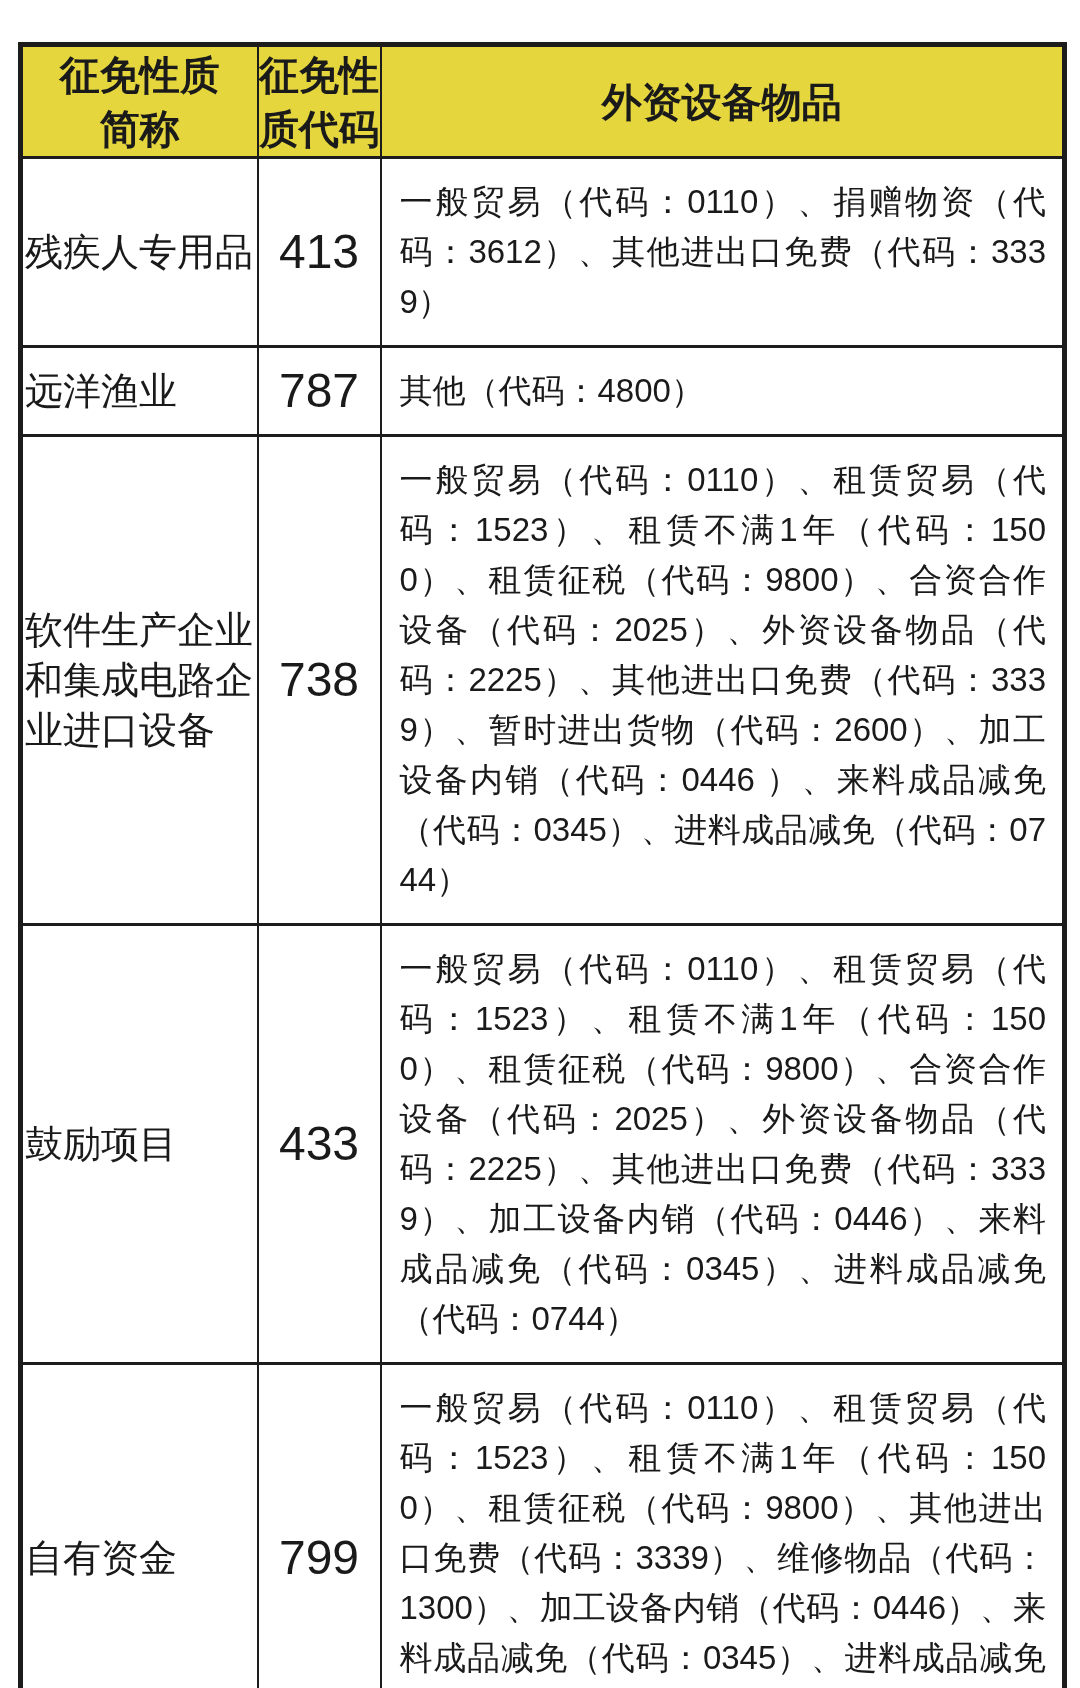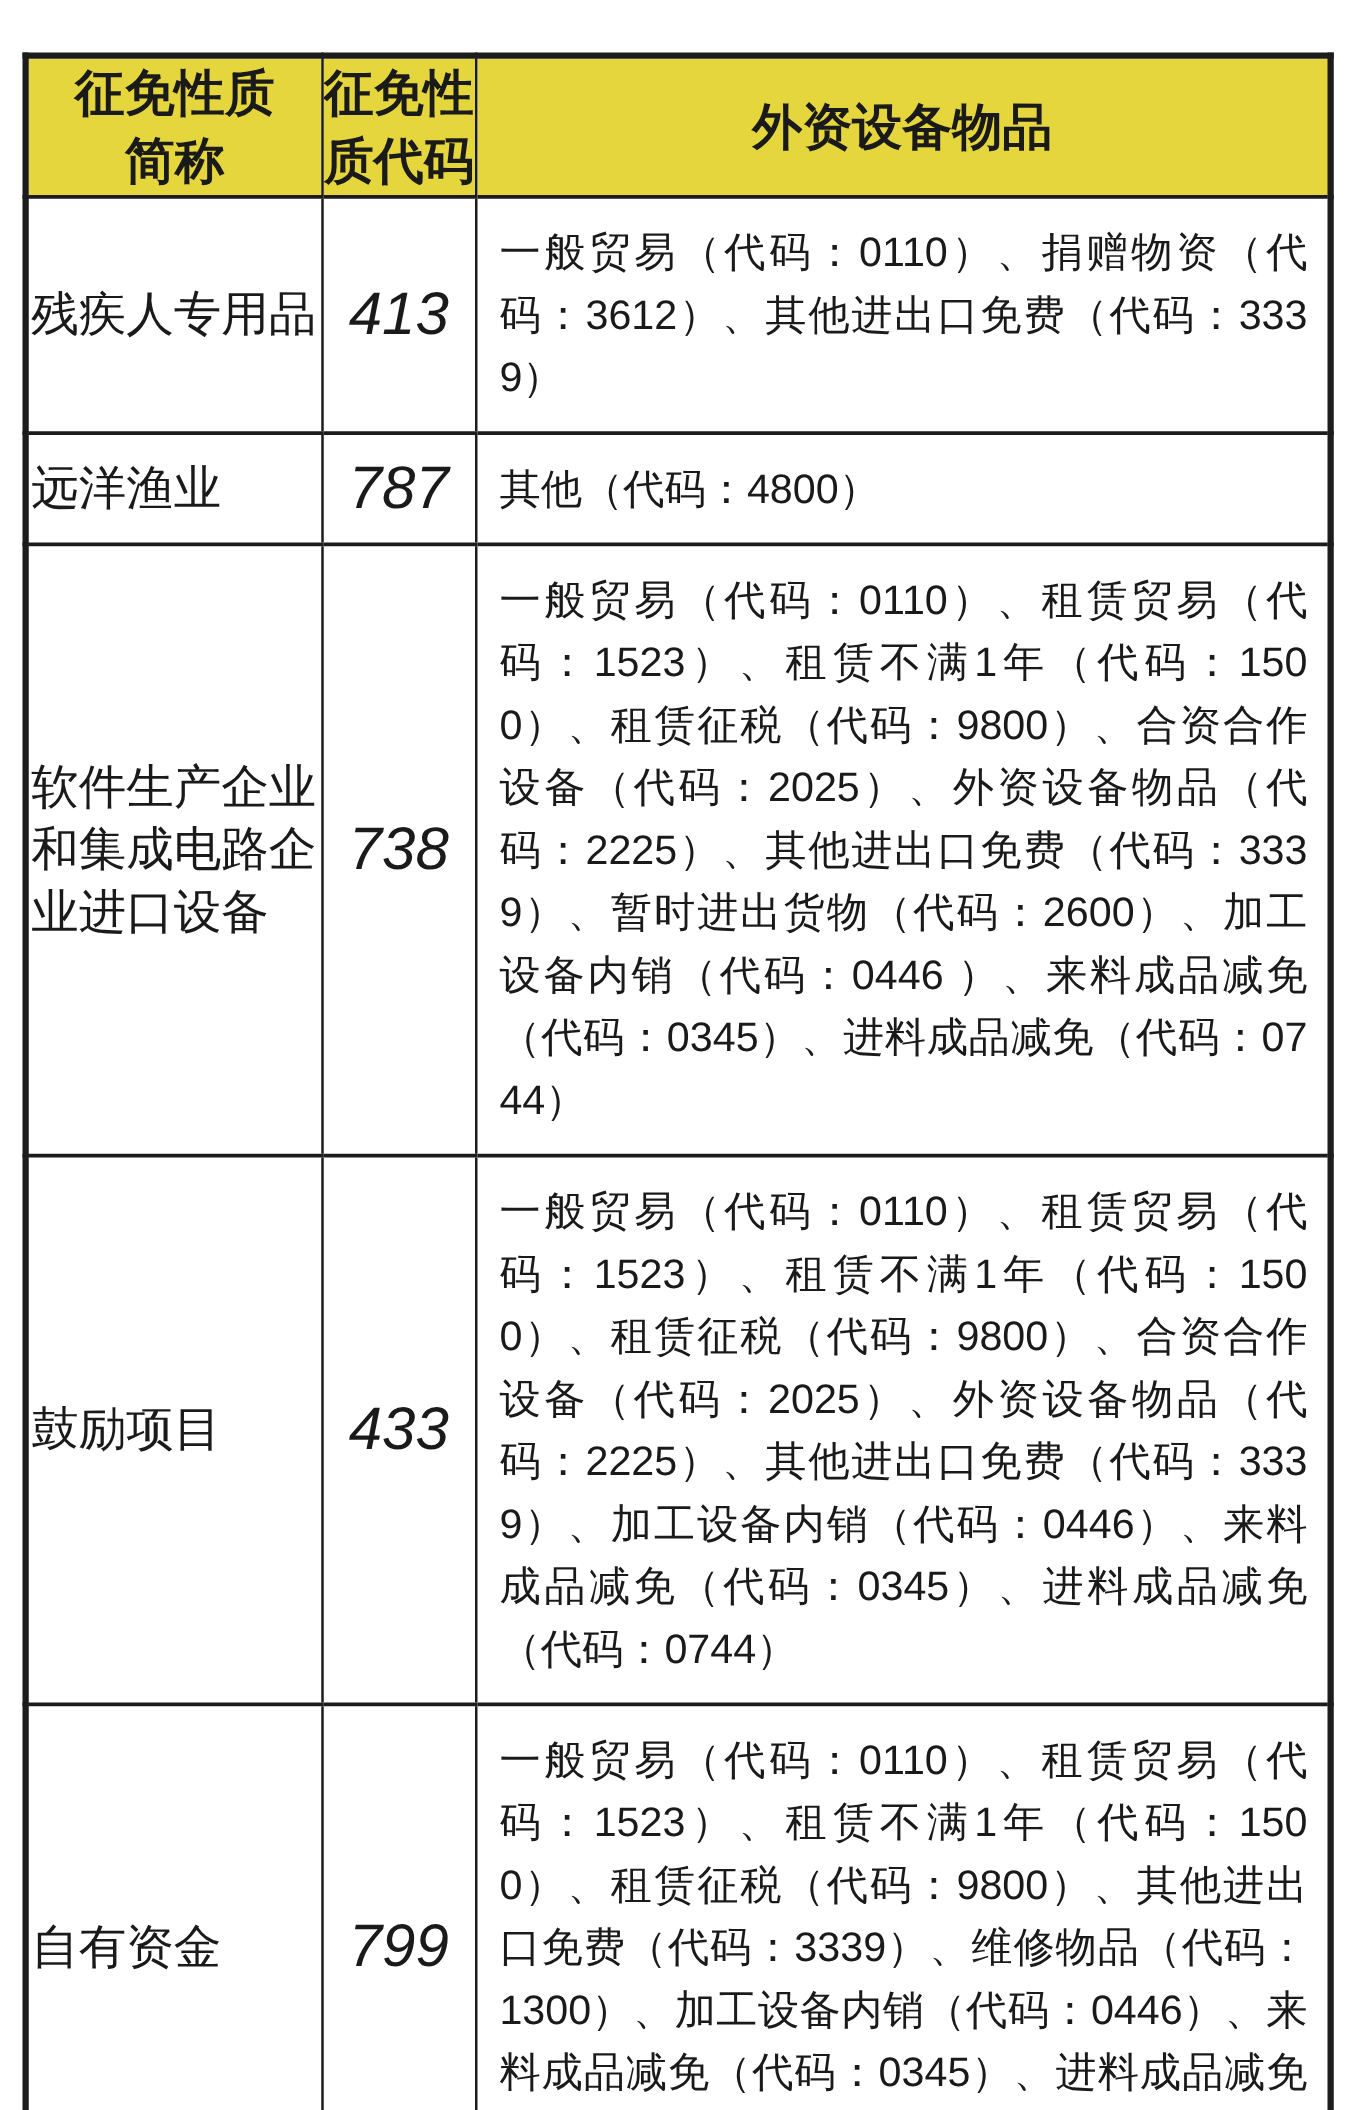--- a/index.html
+++ b/index.html
@@ -58,21 +58,20 @@
     font-size: 38px;
     text-align: left;
     line-height: 1.32;
     padding: 4px 2px;
   }
   td.code {
     font-size: 48px;
     text-align: center;
     line-height: 1;
     padding: 0;
-    font-style: italic;
   }
   td.methods {
     font-size: 33px;
     text-align: justify;
     text-align-last: left;
     line-height: 50px;
     padding: 18px 16px 18px 18px;
     word-break: break-all;
   }
 </style>

